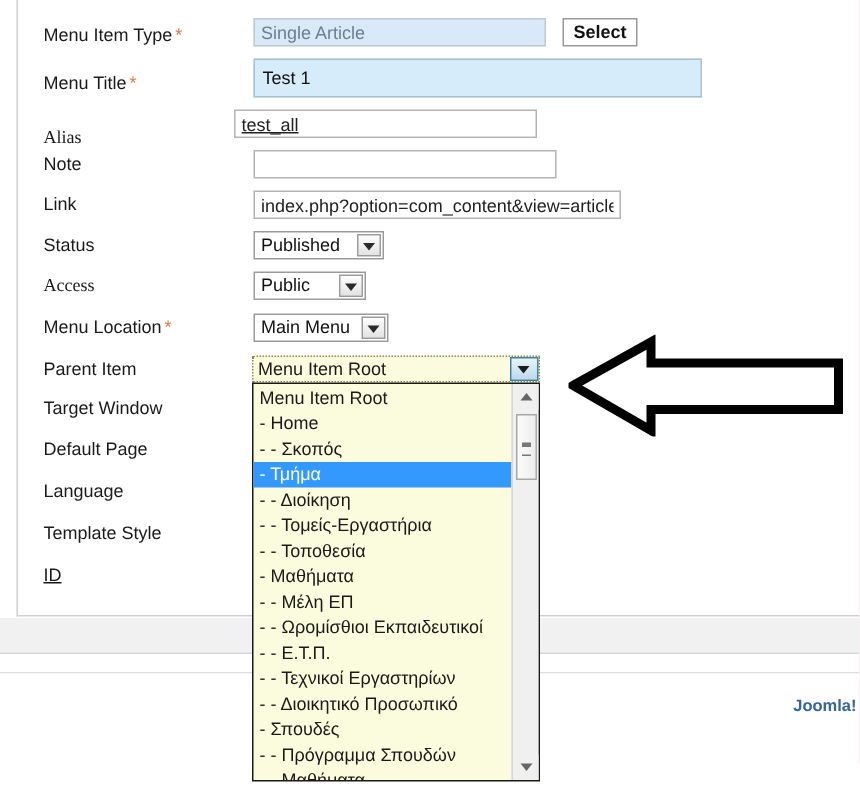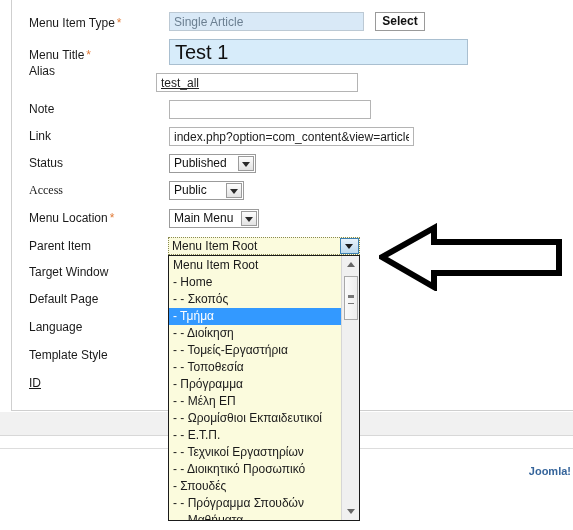--- a/index.html
+++ b/index.html
@@ -88,21 +88,21 @@
     outline: none;
   }
   .field.readonlyblue {
     background: #d9e9f7;
     color: #6b7f91;
     border: 1px solid #bcc9d4;
   }
   .field.bigtitle {
     background: #d7ecfa;
     border: 1px solid #a9bfd0;
-    font-size: 20px;
+    font-size: 12px;
     line-height: 22px;
     color: #111;
     padding: 2px 5px;
   }
 
   .btn {
     position: absolute;
     box-sizing: border-box;
     background: #ffffff;
     border: 1px solid #9a9a9a;
@@ -266,21 +266,21 @@
 <body>
 
 <div id="screen">
 
   <div class="page-bg"></div>
 
   <div class="panel">
 
     <div class="label" style="left:17px; top:16px;"><span>Menu Item Type</span><span class="req">*</span></div>
     <div class="label" style="left:17px; top:48px;"><span>Menu Title</span><span class="req">*</span></div>
-    <div class="label" style="left:17px; top:64px;"><span>Alias</span></div>
+    <div class="label" style="left:17px; top:84px;font-family:Liberation Serif, serif;"><span>Alias</span></div>
     <div class="label" style="left:17px; top:102px;"><span>Note</span></div>
     <div class="label" style="left:17px; top:129px;"><span>Link</span></div>
     <div class="label" style="left:17px; top:156px;"><span>Status</span></div>
     <div class="label" style="left:17px; top:183px;font-family:Liberation Serif, serif;"><span>Access</span></div>
     <div class="label" style="left:17px; top:211px;"><span>Menu Location</span><span class="req">*</span></div>
     <div class="label" style="left:17px; top:239px;"><span>Parent Item</span></div>
     <div class="label" style="left:17px; top:265px;"><span>Target Window</span></div>
     <div class="label" style="left:17px; top:292px;"><span>Default Page</span></div>
     <div class="label" style="left:17px; top:320px;"><span>Language</span></div>
     <div class="label" style="left:17px; top:348px;"><span>Template Style</span></div>
@@ -326,21 +326,21 @@
 
   <div class="combo-list">
     <div class="combo-items" id="combo-items">
         <div class="combo-item">Menu Item Root</div>
         <div class="combo-item">- Home</div>
         <div class="combo-item">- - Σκοπός</div>
         <div class="combo-item selected">- Τμήμα</div>
         <div class="combo-item">- - Διοίκηση</div>
         <div class="combo-item">- - Τομείς-Εργαστήρια</div>
         <div class="combo-item">- - Τοποθεσία</div>
-        <div class="combo-item">- Πρόγραμμα</div>
+        <div class="combo-item">- Μαθήματα</div>
         <div class="combo-item">- - Μέλη ΕΠ</div>
         <div class="combo-item">- - Ωρομίσθιοι Εκπαιδευτικοί</div>
         <div class="combo-item">- - Ε.Τ.Π.</div>
         <div class="combo-item">- - Τεχνικοί Εργαστηρίων</div>
         <div class="combo-item">- - Διοικητικό Προσωπικό</div>
         <div class="combo-item">- Σπουδές</div>
         <div class="combo-item">- - Πρόγραμμα Σπουδών</div>
         <div class="combo-item">- - Μαθήματα</div>
       </div>
 

